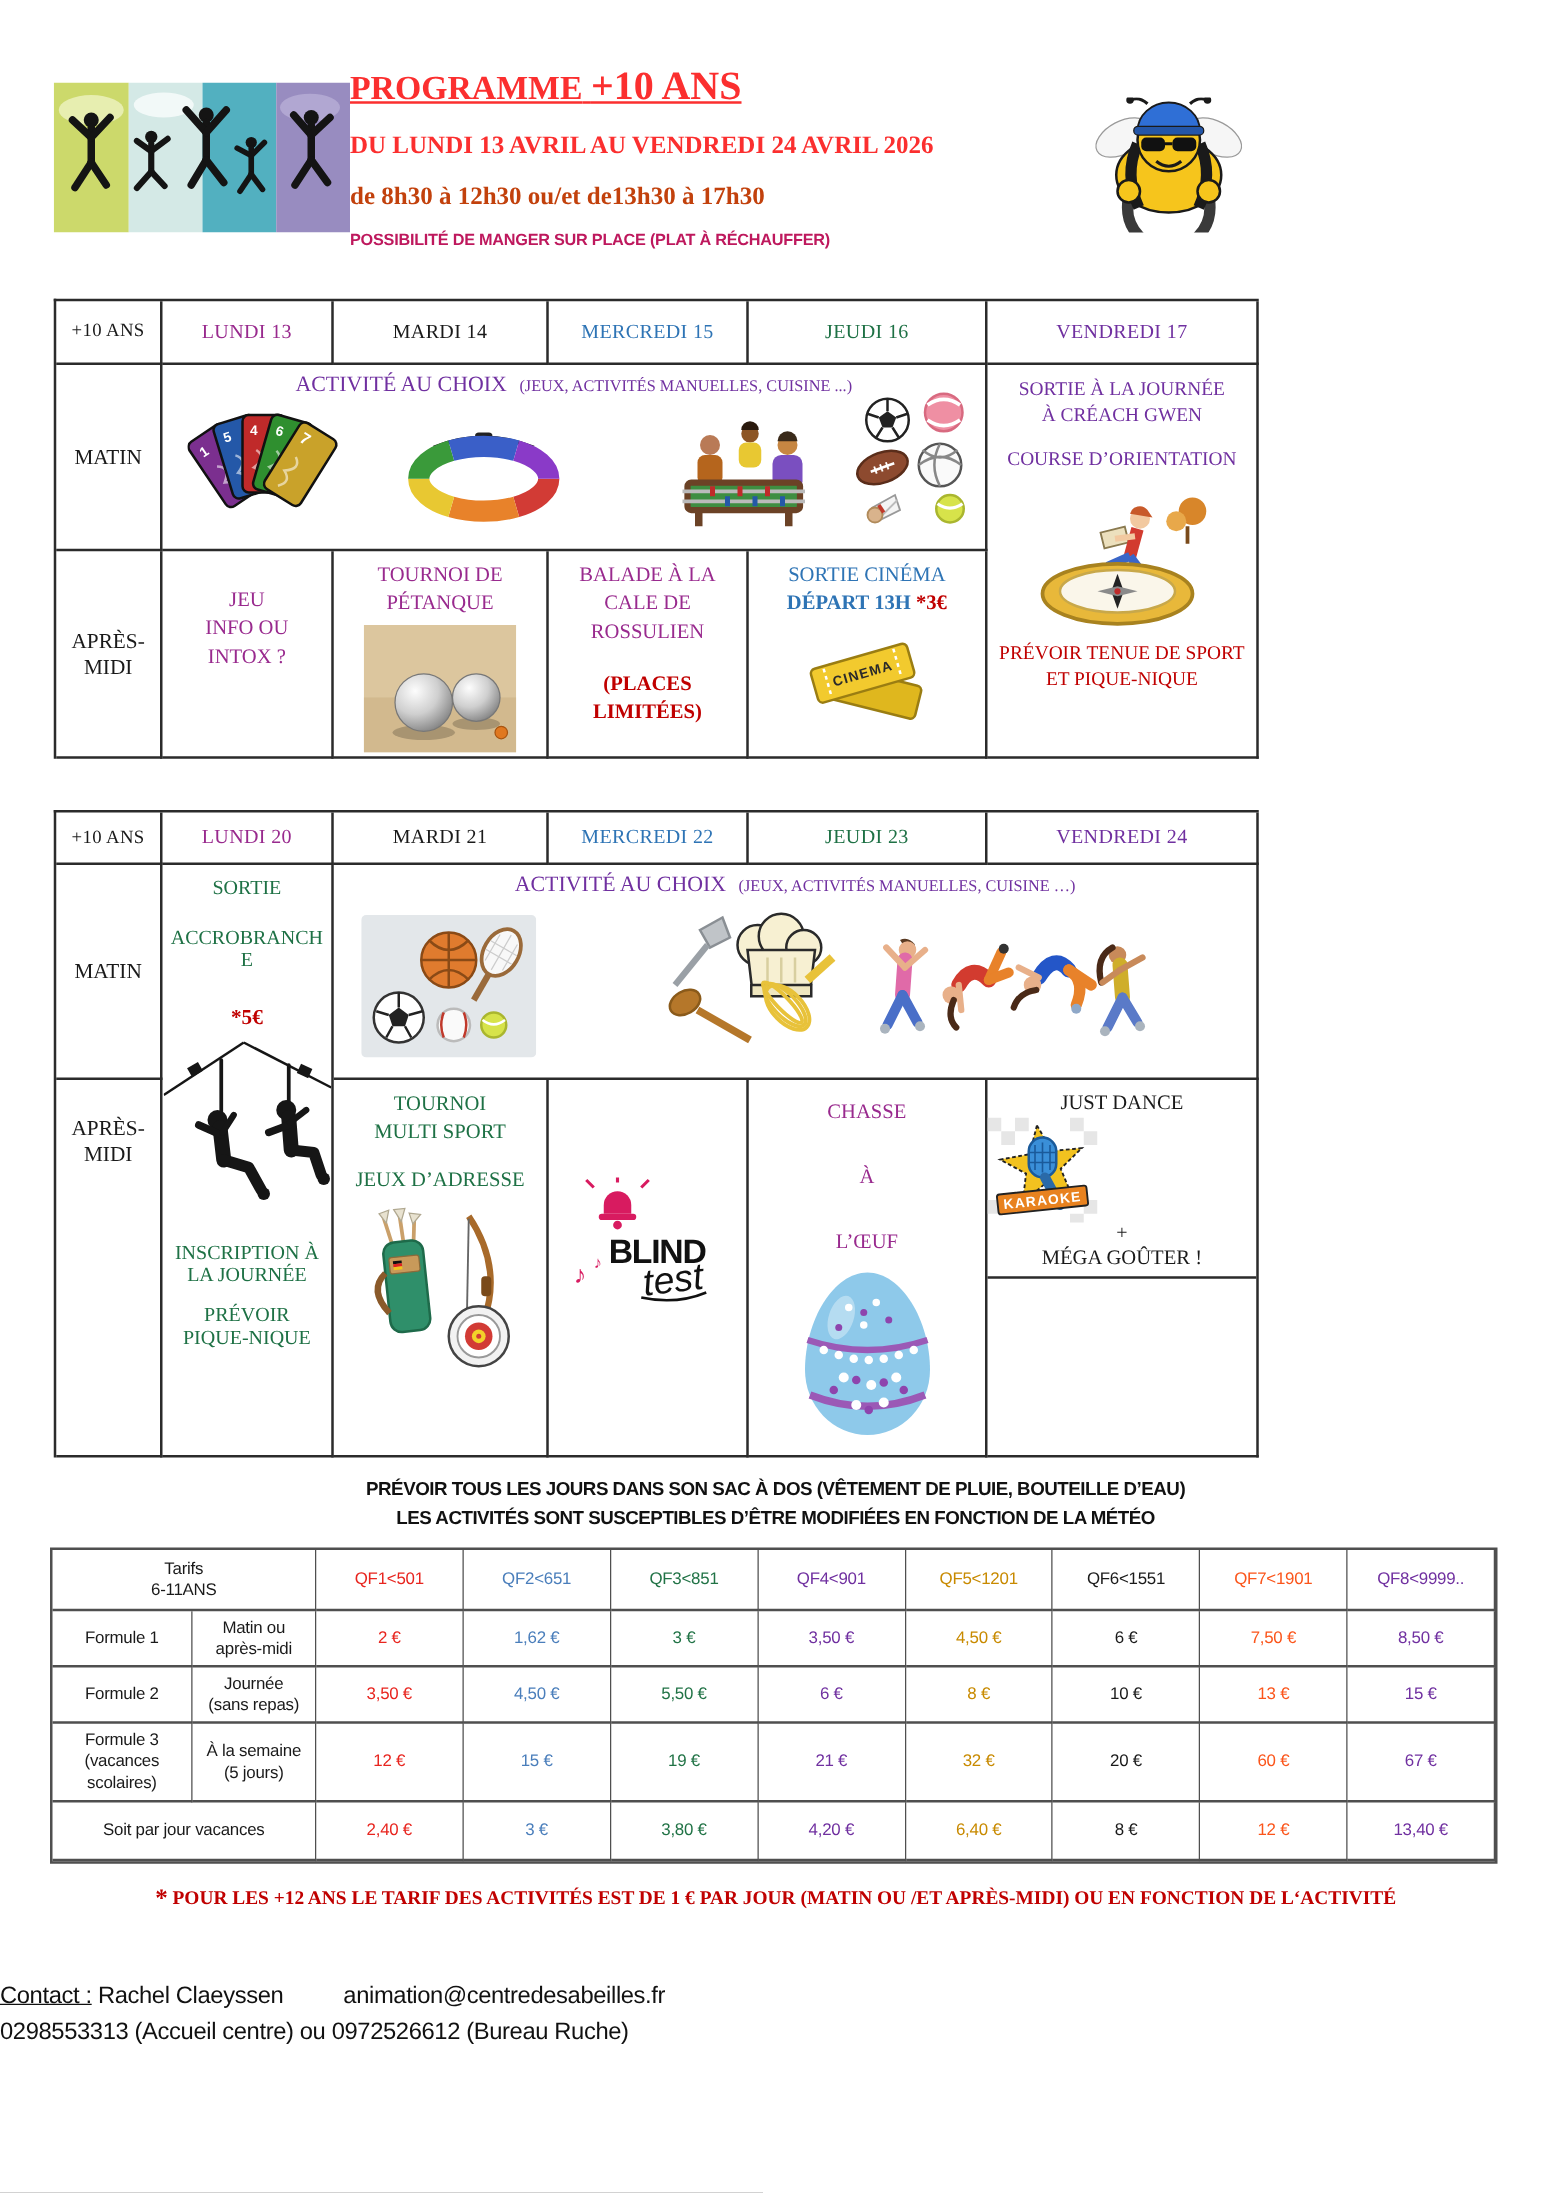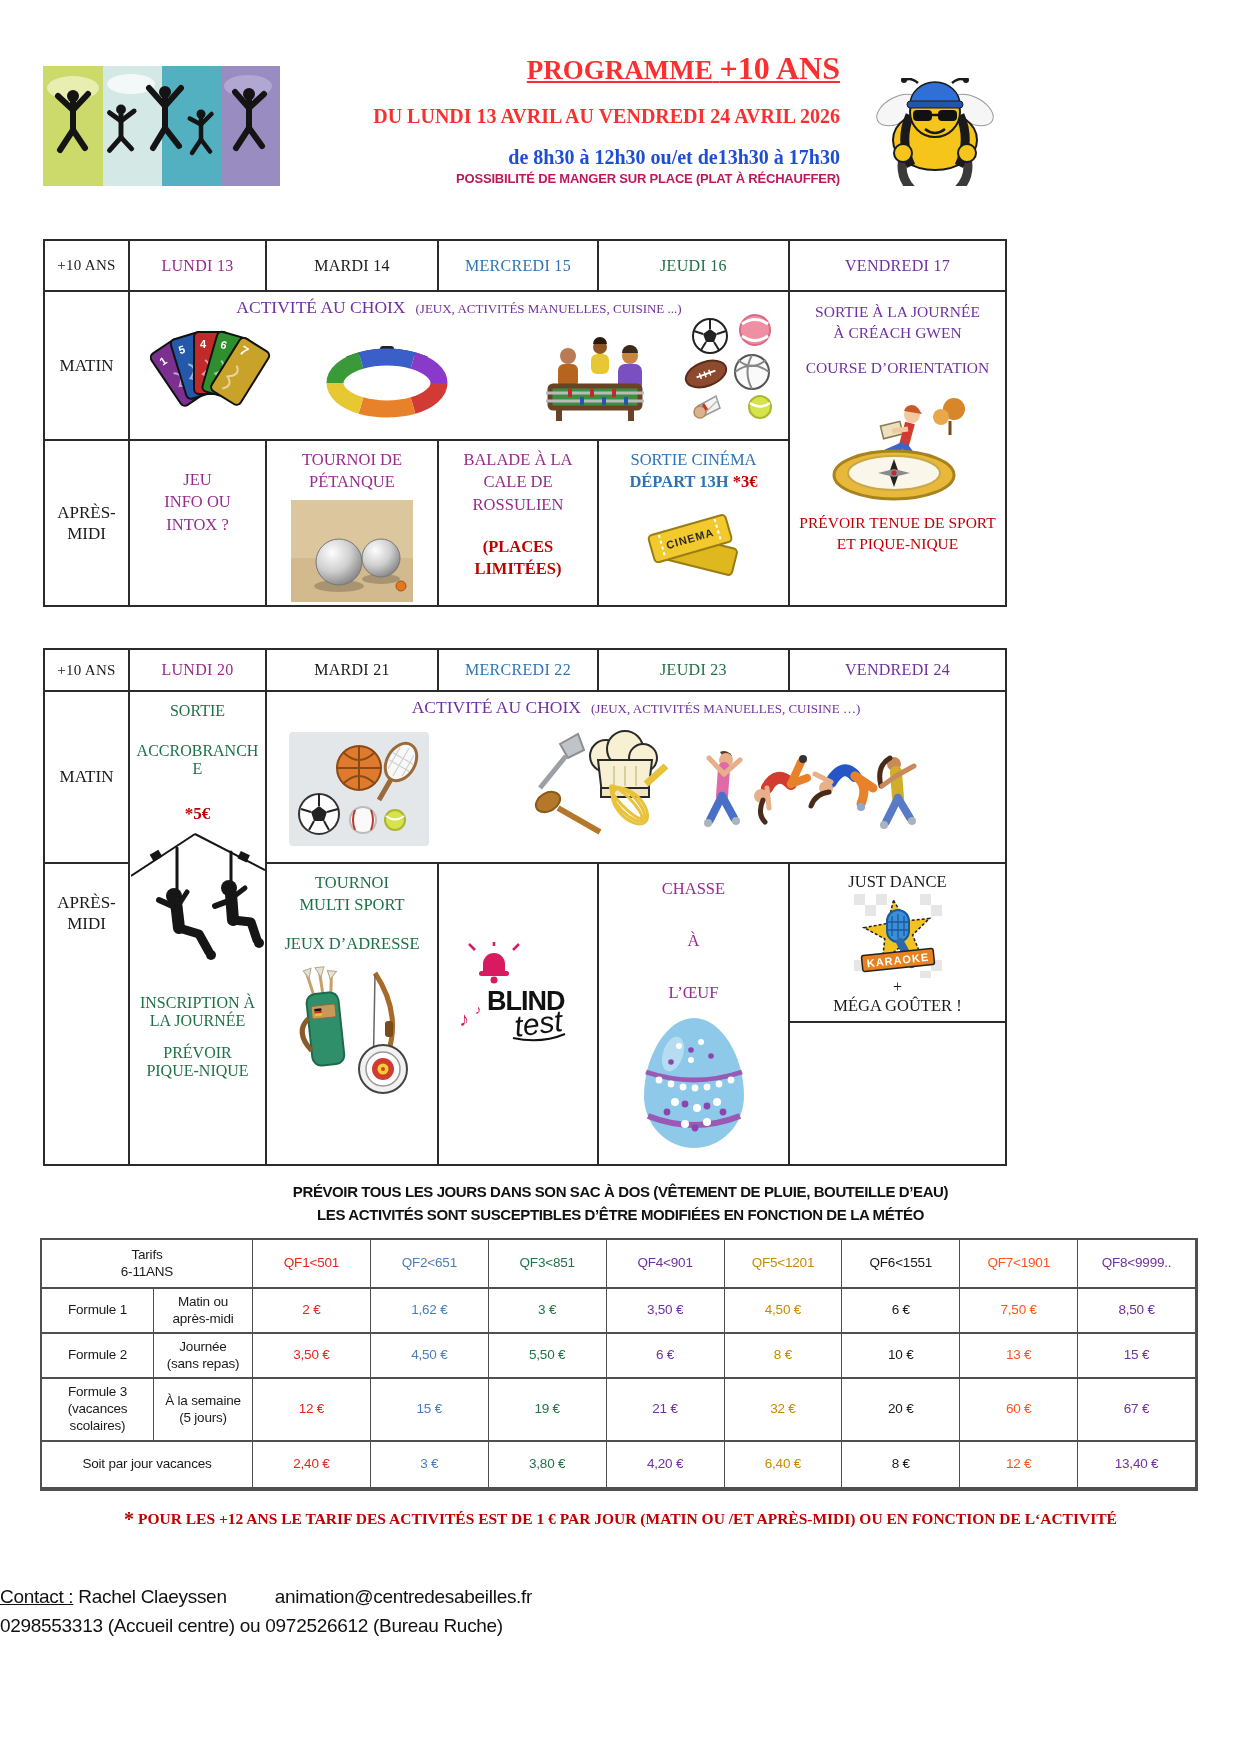--- a/index.html
+++ b/index.html
@@ -6,25 +6,25 @@
   body { background:#888; }
   .page { position:relative; width:1241px; height:1754px; background:#fff; margin:0 auto;
           font-family:"Liberation Serif","DejaVu Serif",serif; color:#1a1a1a; overflow:hidden; }
   .abs { position:absolute; }
   .ml { white-space:pre-line; }
   .bold { font-weight:bold; }
   .c-mag { color:#992a8e; } .c-pur { color:#7030a0; } .c-blu { color:#2e74b5; }
   .c-grn { color:#1e7145; } .c-red { color:#c00000; } .c-blk { color:#1a1a1a; }
 
   
-  .head-block { left:280px; top:50px; width:560px; text-align:right; }
+  .head-block { left:280px; top:50px; width:560px; text-align:left; }
   .title { color:#fb2f2f; font-weight:bold; font-size:27px; text-decoration:underline; margin-bottom:18px; }
   .title .ta { font-size:32px; }
   .date-line { color:#fb2f2f; font-weight:bold; font-size:20px; margin-bottom:18px; }
-  .hours-line { color:#1d4ed8; font-weight:bold; font-size:20px; margin-bottom:2px; }
+  .hours-line { color:#c2410c; font-weight:bold; font-size:20px; margin-bottom:15px; }
   .meal-line { color:#be185d; font-weight:bold; font-size:13px; font-family:"Liberation Sans","DejaVu Sans",sans-serif; letter-spacing:-0.2px; }
 
   
   .sched { display:grid; grid-template-columns:85px 137px 172px 160px 191px 217px;
            border-top:2px solid #2b2b2b; border-left:2px solid #2b2b2b; background:#fff; }
   .sched > .cell { border-right:2px solid #2b2b2b; border-bottom:2px solid #2b2b2b;
            position:relative; display:flex; flex-direction:column; align-items:center; text-align:center; }
   .hdr { justify-content:center; font-size:16px; letter-spacing:0.3px; }
   .corner { font-size:15px; }
   .lblcell { justify-content:center; font-size:17px; line-height:1.25; }
@@ -553,21 +553,21 @@
             <circle cx="32" cy="100" r="3.4"></circle>
             <circle cx="88" cy="100" r="3.4"></circle>
             <circle cx="56" cy="38" r="2.8"></circle>
             <circle cx="76" cy="44" r="2.8"></circle>
             <circle cx="36" cy="50" r="2.8"></circle>
           </g>
       </svg>
     </div>
 
     <div class="cell" style="grid-column:6;grid-row:3;padding:0;">
-      <div style="height:159px;width:100%;border-bottom:2px solid #2b2b2b;display:flex;flex-direction:column;align-items:center;padding-top:8px;">
+      <div style="height:159px;width:100%;border-bottom:2px solid #2b2b2b;display:flex;flex-direction:column;padding-top:8px;">
         <div class="c-blk" style="font-size:16.5px;">JUST DANCE</div>
         <svg style="margin-top:2px;" width="88" height="84" viewBox="0 0 88 84">
           <g fill="#e6e6e6">
               <rect x="0" y="0" width="11" height="11"></rect>
               <rect x="22" y="0" width="11" height="11"></rect>
               <rect x="11" y="11" width="11" height="11"></rect>
               <rect x="66" y="0" width="11" height="11"></rect>
               <rect x="77" y="11" width="11" height="11"></rect>
               <rect x="0" y="66" width="11" height="11"></rect>
               <rect x="77" y="66" width="11" height="11"></rect>

